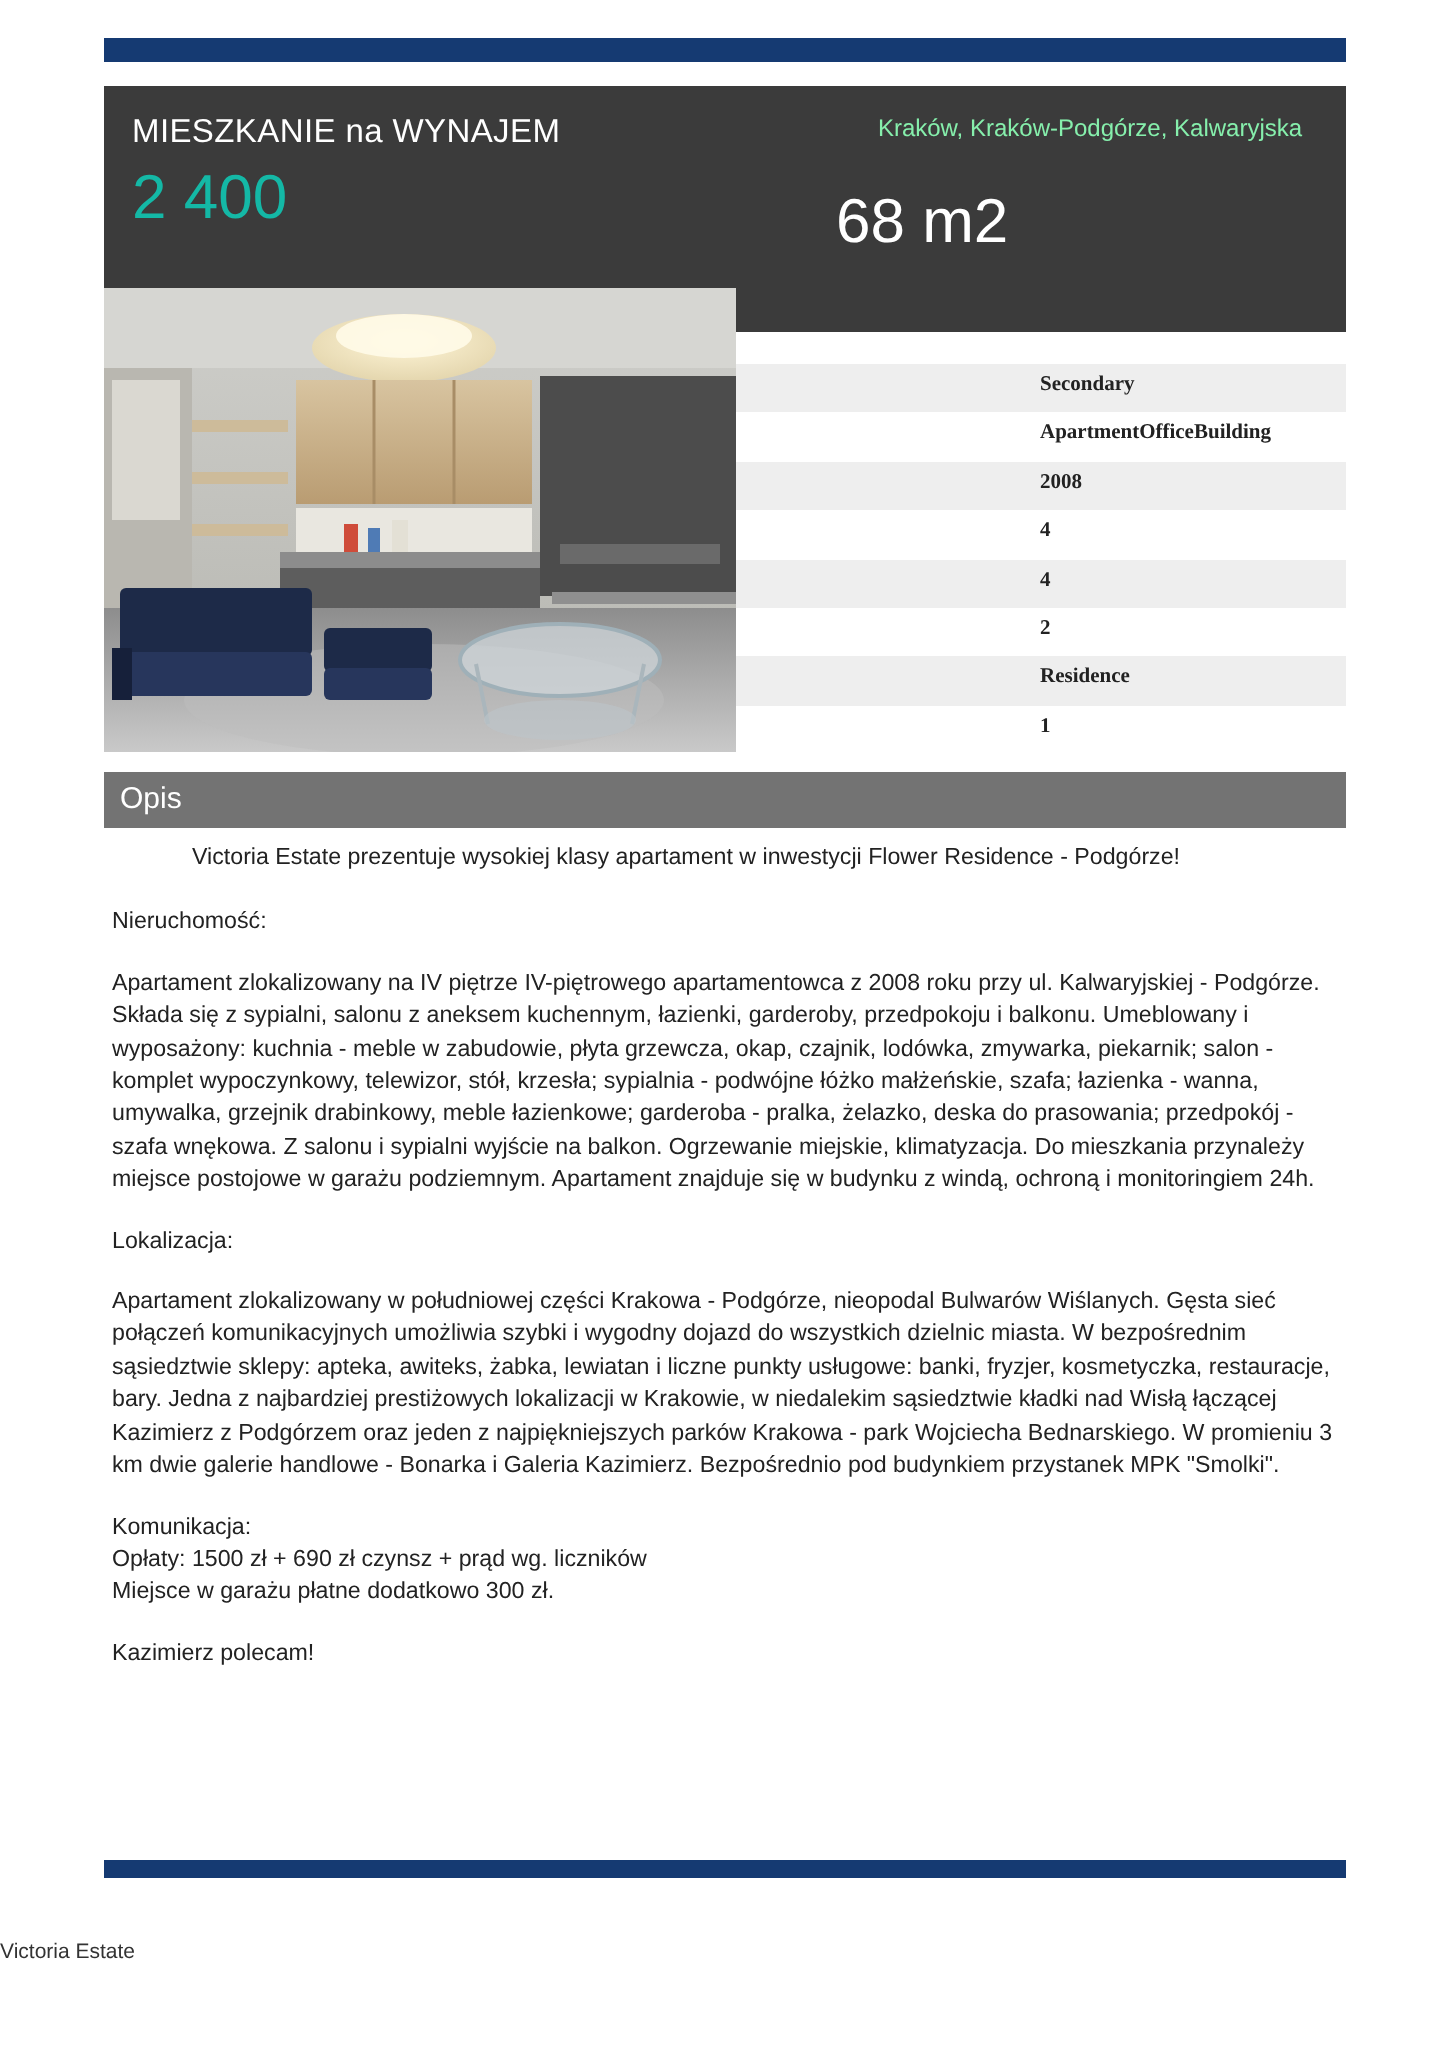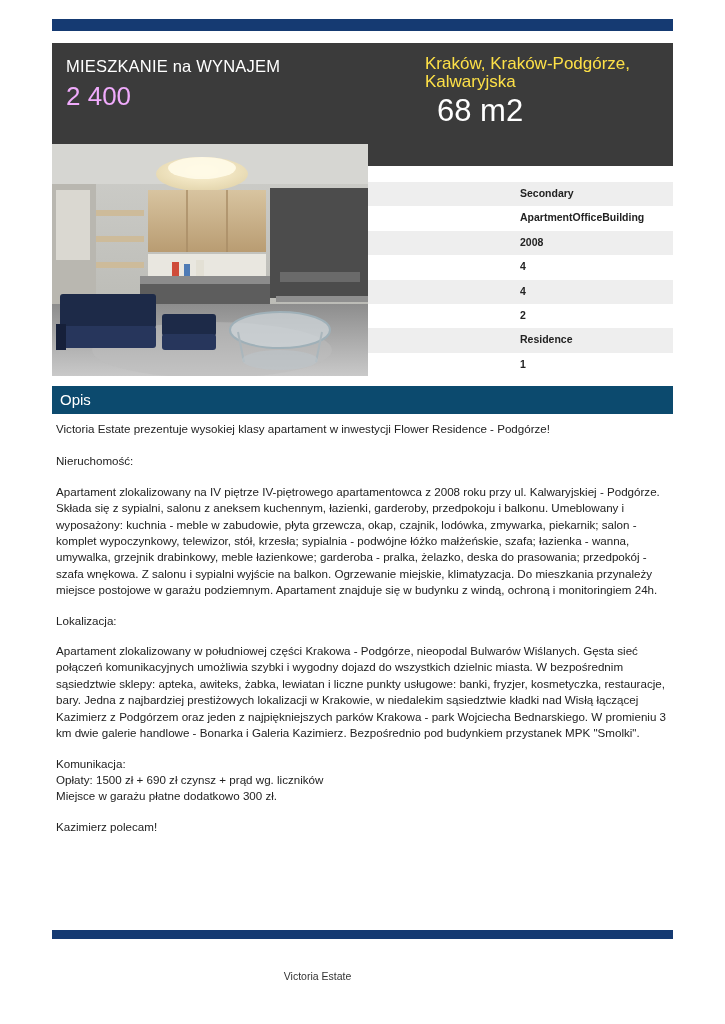--- a/index.html
+++ b/index.html
@@ -48,40 +48,41 @@
     position: absolute;
     left: 0; top: 14px;
     font-size: 16.5px;
     letter-spacing: 0.2px;
     color: #ffffff;
     white-space: nowrap;
   }
   .price {
     position: absolute;
     left: 0; top: 38px;
-    font-size: 26px;
-    color: #f0abfc;
+    font-size: 31px;
+    color: #14b8a6;
     white-space: nowrap;
   }
   .header-right {
     position: absolute;
     left: 317px; top: 0;
     width: 304px; height: 101px;
   }
   .location {
     position: absolute;
     left: 56px; top: 12px;
     width: 240px;
-    font-size: 17px;
+    font-size: 12px;
     line-height: 18px;
-    color: #fde047;
+    color: #86efac;
+    text-align: center;
   }
   .area {
     position: absolute;
-    left: 68px; top: 50px;
+    left: 49px; top: 50px;
     font-size: 31px;
     color: #ffffff;
     white-space: nowrap;
   }
 
   
   .photo {
     position: absolute;
     left: 52px; top: 144px;
     width: 316px; height: 232px;
@@ -117,28 +118,29 @@
   .detail-row.even { background: #ffffff; }
   .detail-row.odd  { background: #eeeeee; }
   .detail-row .val {
     position: absolute;
     left: 152px;
     top: 5px;
     font-size: 10.5px;
     font-weight: bold;
     color: #222;
     white-space: nowrap;
+    font-family: Liberation Serif, serif;
   }
 
   
   .opis-bar {
     position: absolute;
     left: 52px; top: 386px;
     width: 621px; height: 28px;
-    background: #0c4a6e;
+    background: #737373;
   }
   .opis-bar .opis-text {
     position: absolute;
     left: 8px; top: 5px;
     font-size: 15px;
     color: #ffffff;
   }
 
   
   .desc {
@@ -146,37 +148,36 @@
     left: 56px; top: 421px;
     width: 613px;
     font-size: 11.6px;
     line-height: 16.4px;
     color: #222;
   }
   .desc p {
     margin: 0 0 14px 0;
   }
   .desc p.tight { margin-bottom: 0; }
-  .desc p.lead { margin-bottom: 16px; }
+  .desc p.lead { margin-bottom: 16px; margin-left: 40px; }
 
   
   .bottom-bar {
     position: absolute;
     left: 52px; top: 930px;
     width: 621px; height: 9px;
     background: #153a72;
   }
   .footer {
     position: absolute;
     left: 0; top: 970px;
     width: 603px;
-    text-align: center;
+    text-align: left;
     font-size: 10.5px;
     color: #333;
-    padding-left: 32px;
   }
 </style>
 </head>
 <body>
 
 <div class="page">
 
   <div class="top-bar"></div>
 
   <div class="header">

